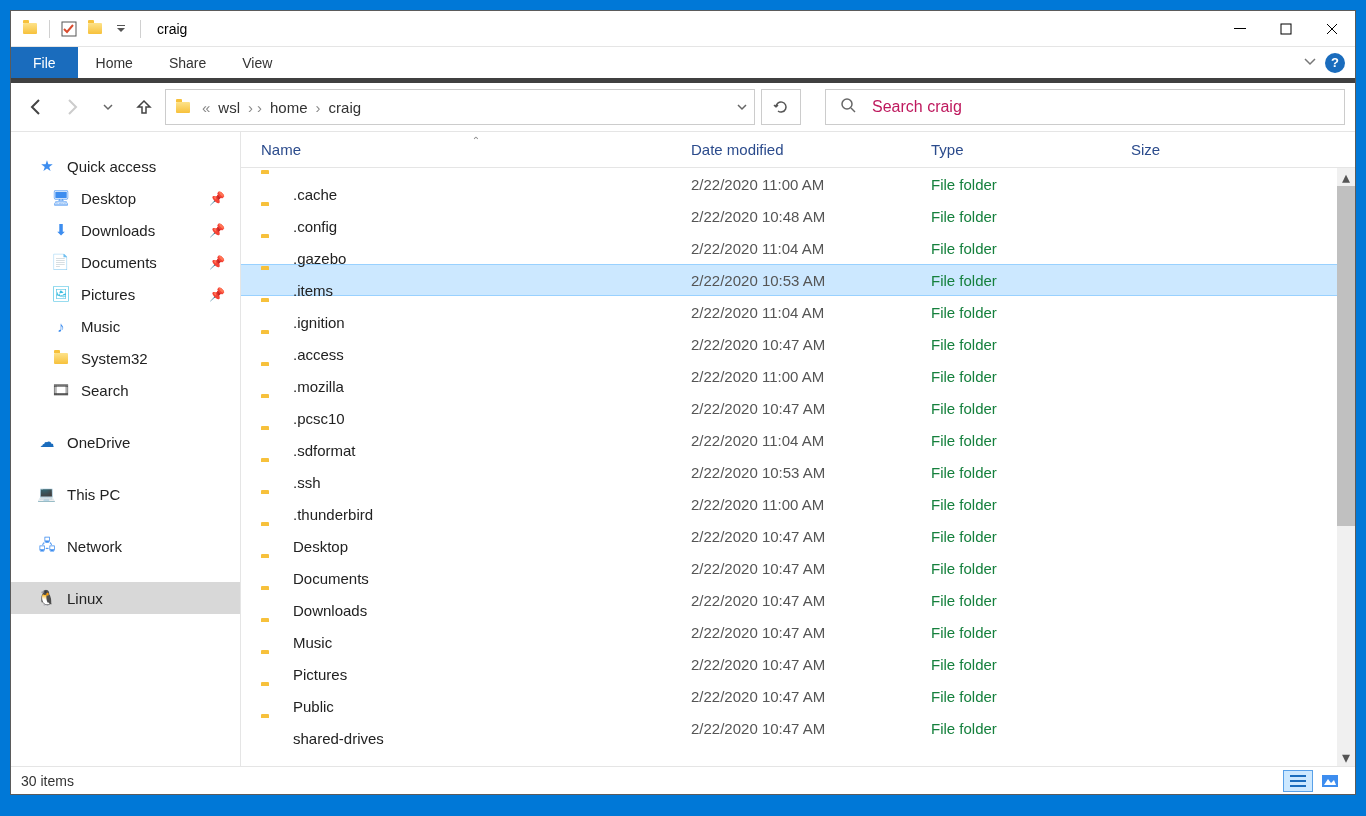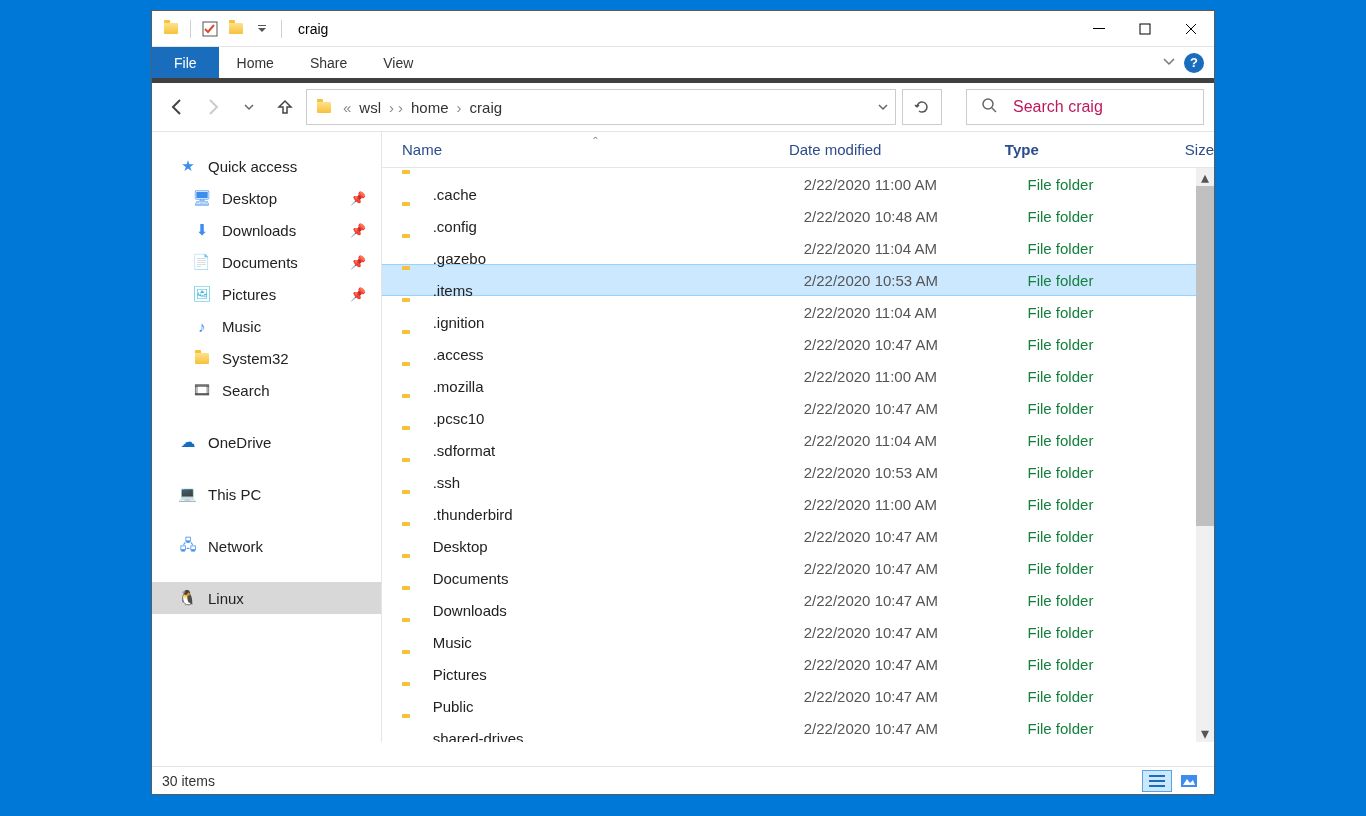--- a/index.html
+++ b/index.html
@@ -1,17 +1,17 @@
 <!DOCTYPE html>
 <html><head>
 <meta charset="utf-8">
 <style>
   * { box-sizing: border-box; margin: 0; padding: 0; font-family: "Segoe UI", Arial, sans-serif; }
   body { background: #0078d7; width: 1366px; height: 816px; overflow: hidden; display:flex; align-items:flex-start; justify-content:center; padding:10px; }
-  .window { width: 1064px; height: 785px; background:#fff; border:1px solid #5b5b5b; display:flex; flex-direction:column; }
+  .window { width: 1346px; height: 785px; background:#fff; border:1px solid #5b5b5b; display:flex; flex-direction:column; }
   
   .titlebar { display:flex; align-items:center; height:36px; padding-left:6px; border-bottom:1px solid #e5e5e5; }
   .tb-icon { width:20px; height:20px; display:flex; align-items:center; justify-content:center; margin:0 3px;}
   .tb-sep { width:1px; height:18px; background:#d0d0d0; margin:0 6px; }
   .tb-title { font-size:14px; color:#000; margin-left:10px; flex:1; }
   .tb-controls { display:flex; }
   .tb-btn { width:46px; height:32px; display:flex; align-items:center; justify-content:center; color:#000; cursor:pointer; }
   
   .ribbon { display:flex; align-items:center; height:36px; border-bottom:5px solid #404040; }
   .tab { padding:0 18px; height:100%; display:flex; align-items:center; font-size:14px; color:#333; cursor:pointer;}
@@ -36,35 +36,35 @@
   .side-item{display:flex;align-items:center;height:32px;padding-left:40px;font-size:15px;color:#222;cursor:pointer;position:relative;}
   .side-item.selected{background:#d8d8d8;}
   .side-item.head{padding-left:26px;font-size:15px;}
   .side-item .sicon{width:20px;height:20px;display:flex;align-items:center;justify-content:center;margin-right:10px;}
   .pin{position:absolute;right:14px;color:#888;font-size:13px;}
   
   .content{flex:1;display:flex;flex-direction:column;overflow:hidden;}
   .cols{display:flex;height:36px;border-bottom:1px solid #e5e5e5;padding-left:20px;align-items:center;color:#2b4b8c;font-size:15px;}
   .col-name{width:430px;position:relative;}
   .col-date{width:240px;}
-  .col-type{width:200px;font-weight:bold;}
+  .col-type{width:200px;}
   .col-size{flex:1;}
   .sort-ind{position:absolute;top:-6px;left:50%;transform:translateX(-50%);color:#888;font-size:10px;}
   .filelist{flex:1;overflow:auto;padding-left:0;position:relative;}
   .row{display:flex;align-items:center;height:32px;padding-left:20px;cursor:pointer;font-size:15px;color:#222;}
   .row.selected{background:#cce8ff;border:1px solid #99d1ff;border-left:none;border-right:none;}
   .row .ficon{width:20px;height:20px;margin-right:12px;}
   .row .fname{width:398px;margin-top:20px;}
   .row .fdate{width:240px;color:#555;}
   .row .ftype{width:200px;color:#15803d;}
   .scrollbar{position:absolute;right:0;top:0;width:18px;height:100%;background:#f0f0f0;display:flex;flex-direction:column;}
   .sb-btn{height:18px;display:flex;align-items:center;justify-content:center;color:#555;cursor:pointer;}
   .sb-thumb{background:#c0c0c0;width:100%;}
   
-  .status{height:28px;border-top:1px solid #e5e5e5;display:flex;align-items:center;font-size:14px;color:#333;padding:0 10px;margin-top:24px;}
+  .status{height:28px;border-top:1px solid #e5e5e5;display:flex;align-items:center;font-size:14px;color:#333;padding:0 10px;}
   .status .r{margin-left:auto;display:flex;gap:2px;}
   .view-btn{width:30px;height:22px;border:1px solid transparent;display:flex;align-items:center;justify-content:center;cursor:pointer;}
   .view-btn.active{border-color:#58a0e8;background:#cce8ff;}
   
   .folder-icon{width:18px;height:14px;background:linear-gradient(#fde28a,#f7c13b);border-radius:1px;position:relative;}
   .folder-icon::before{content:"";position:absolute;top:-4px;left:0;width:8px;height:4px;background:#f7c13b;border-radius:1px 1px 0 0;}
   .folder-small{width:14px;height:11px;background:linear-gradient(#fde28a,#f7c13b);border-radius:1px;position:relative;display:inline-block;}
   .folder-small::before{content:"";position:absolute;top:-3px;left:0;width:6px;height:3px;background:#f7c13b;border-radius:1px 1px 0 0;}
 </style>
 </head>

